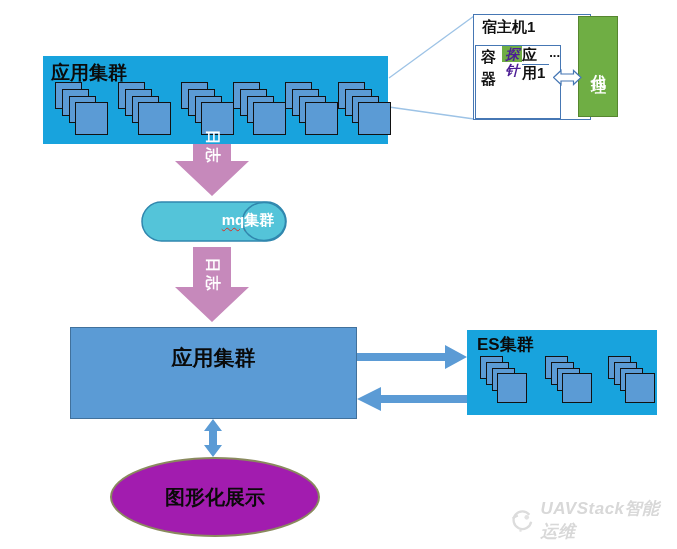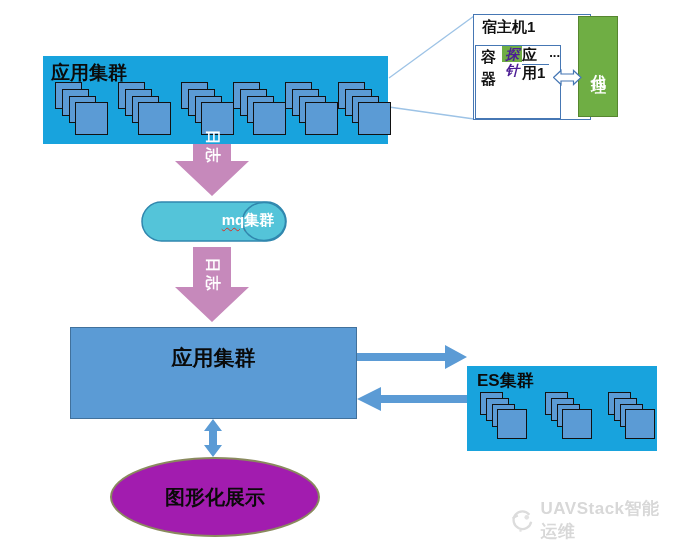--- a/index.html
+++ b/index.html
@@ -49,31 +49,31 @@
   
   .mq-label{position:absolute;left:142px;top:211px;width:124px;text-align:center;color:#fff;font-size:15px;font-weight:600;padding-left:44px;}
   .mq-label .wavy{text-decoration:underline wavy #D93025;text-decoration-thickness:1px;text-underline-offset:2px;}
 
   
   .server{position:absolute;left:70px;top:327px;width:287px;height:92px;background:#5B9BD5;
     border:1.5px solid #41719C;box-sizing:border-box;}
   .server .cap{margin-top:16px;text-align:center;font-size:21px;font-weight:600;color:#0a0a0a;}
 
   
-  .es-cluster{position:absolute;left:467px;top:330px;width:190px;height:85px;background:#18A3DD;margin-top:36px;}
+  .es-cluster{position:absolute;left:467px;top:330px;width:190px;height:85px;background:#18A3DD;}
   .es-cluster .cap{position:absolute;left:10px;top:3px;font-size:17px;font-weight:600;color:#0b0b0b;}
 
   
   .display-ellipse{position:absolute;left:110px;top:457px;width:210px;height:80px;background:#a21caf;
     border:2px solid #8A8A5E;border-radius:50%;box-sizing:border-box;
     display:flex;align-items:center;justify-content:center;}
   .display-ellipse .cap{font-size:20px;font-weight:600;color:#0a0a0a;}
 
   
-  .watermark{position:absolute;left:509px;top:497px;display:flex;align-items:center;gap:5px;}
+  .watermark{position:absolute;left:509px;top:497px;display:flex;align-items:center;gap:5px;font-style:italic;}
   .watermark .wm-text{font-size:17px;font-weight:bold;color:#D8D8D8;letter-spacing:0.5px;}
 </style>
 </head>
 <body>
 
 <div id="stage">
 
   <svg id="wires">
 
     <line x1="389" y1="78" x2="474" y2="16" stroke="#9DC3E6" stroke-width="1.3"></line>

